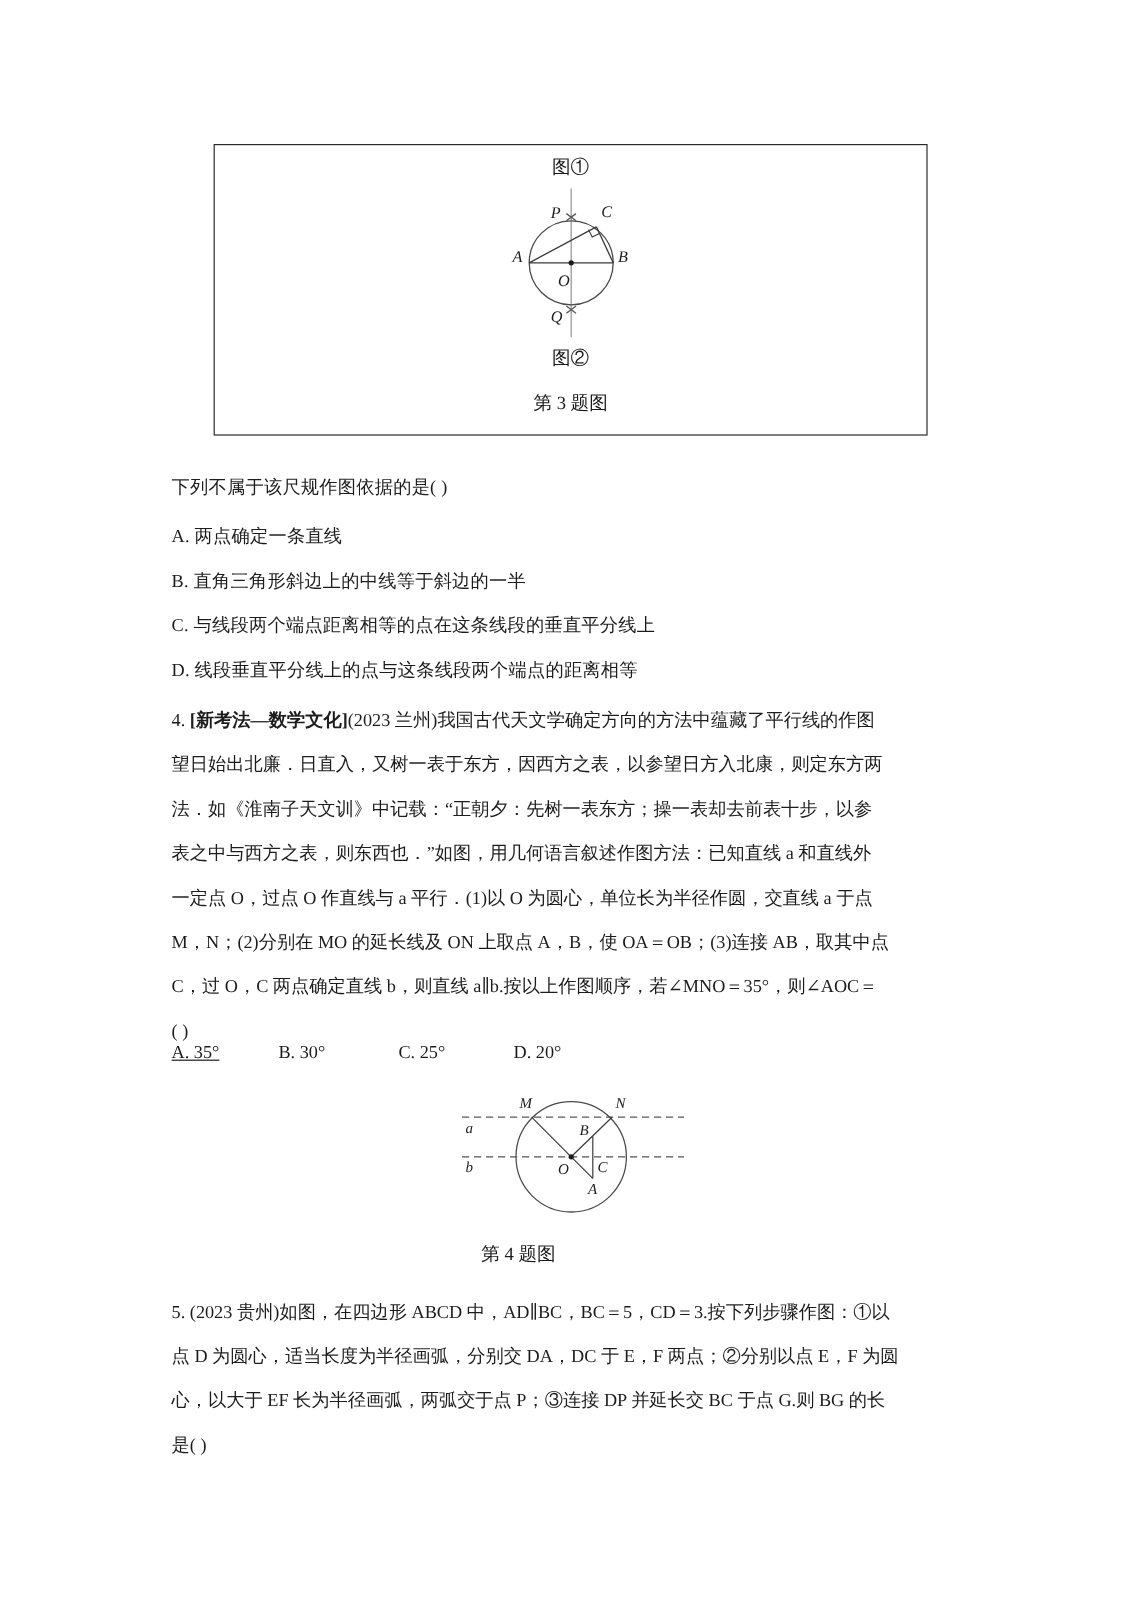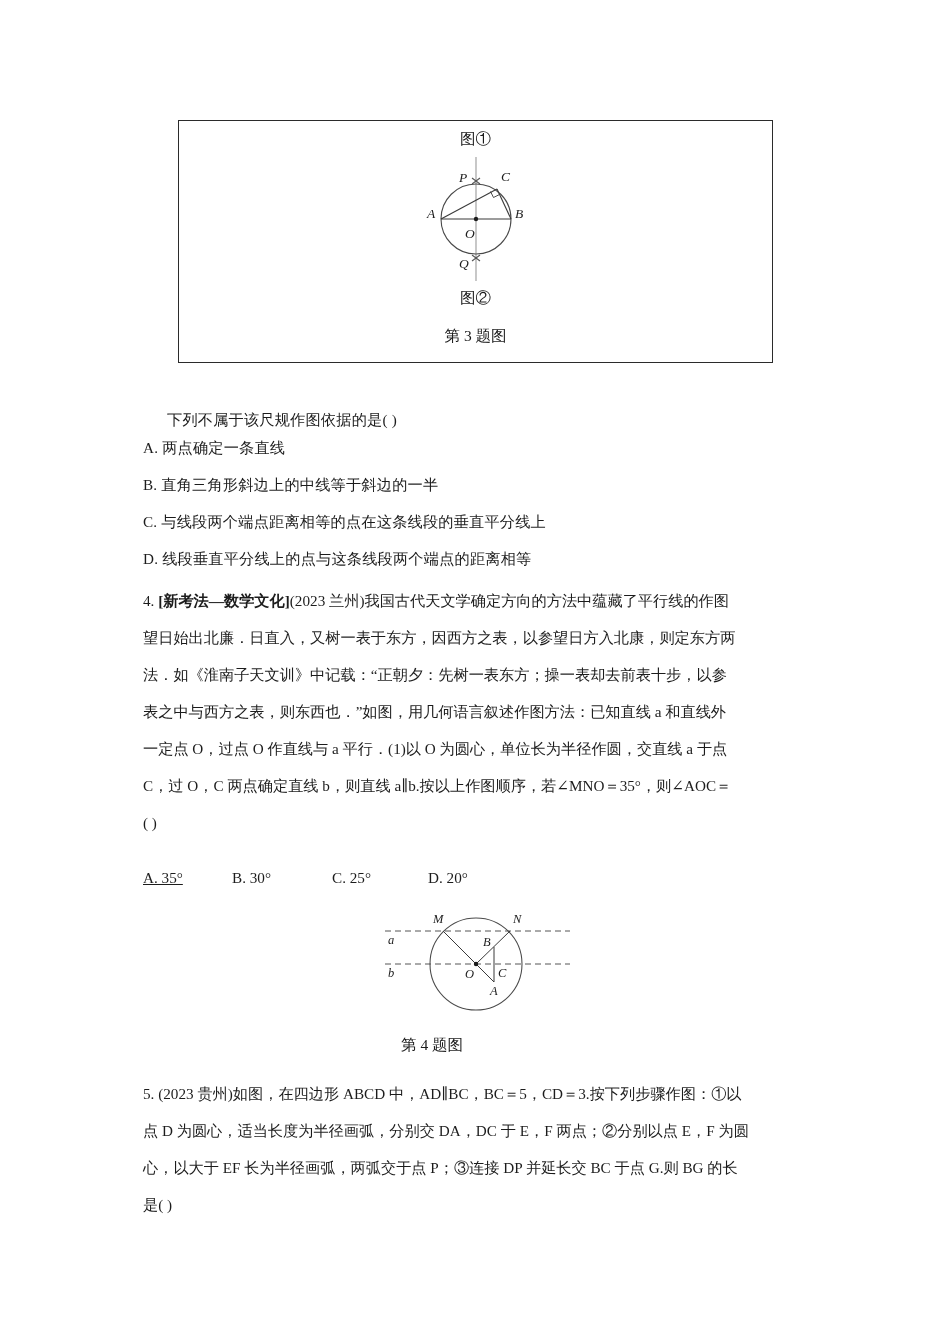--- a/index.html
+++ b/index.html
@@ -149,36 +149,37 @@
       <text x="336" y="69" font-size="13.5">B</text>
       <text x="322" y="32" font-size="13.5">C</text>
       <text x="286" y="89" font-size="13.5">O</text>
     </svg>
 
     <div class="fig-caption-inner cap-mid">图②</div>
 
     <div class="fig-caption-inner cap-bot">第 3 题图</div>
   </div>
 
-  <div class="txt" style="left:143px; top:412px;margin-left:24px;">下列不属于该尺规作图依据的是(      )</div>
+  <div class="txt" style="left:143px; top:399px;">下列不属于该尺规作图依据的是(      )</div>
 
   <div class="txt" style="left:143px; top:440px;">A. 两点确定一条直线</div>
   <div class="txt" style="left:143px; top:477px;">B. 直角三角形斜边上的中线等于斜边的一半</div>
   <div class="txt" style="left:143px; top:514px;">C. 与线段两个端点距离相等的点在这条线段的垂直平分线上</div>
   <div class="txt" style="left:143px; top:551px;">D. 线段垂直平分线上的点与这条线段两个端点的距离相等</div>
 
   <div class="para" style="top:582px;">
     <span class="ln">
       <span>4.</span>
       <span class="bold">[新考法—数学文化]</span><span>(2023 兰州)</span><span>我国古代天文学确定方向的方法中蕴藏了平行线的作图</span>
     </span>
     <span class="ln">望日始出北廉．日直入，又树一表于东方，因西方之表，以参望日方入北康，则定东方两</span>
     <span class="ln">法．如《淮南子天文训》中记载：“正朝夕：先树一表东方；操一表却去前表十步，以参</span>
     <span class="ln">表之中与西方之表，则东西也．”如图，用几何语言叙述作图方法：已知直线 a 和直线外</span>
     <span class="ln">一定点 O，过点 O 作直线与 a 平行．(1)以 O 为圆心，单位长为半径作圆，交直线 a 于点</span>
+    <span class="ln">M，N；(2)分别在 MO 的延长线及 ON 上取点 A，B，使 OA＝OB；(3)连接 AB，取其中点</span>
     <span class="ln">C，过 O，C 两点确定直线 b，则直线 a∥b.按以上作图顺序，若∠MNO＝35°，则∠AOC＝</span>
     <span class="ln">(      )</span>
   </div>
 
   <div class="opt" style="left:143px; top:869px;text-decoration:underline;">A. 35°</div>
   <div class="opt" style="left:232px; top:869px;">B. 30°</div>
   <div class="opt" style="left:332px; top:869px;">C. 25°</div>
   <div class="opt" style="left:428px; top:869px;">D. 20°</div>
 
   <div class="fig4-wrap">

